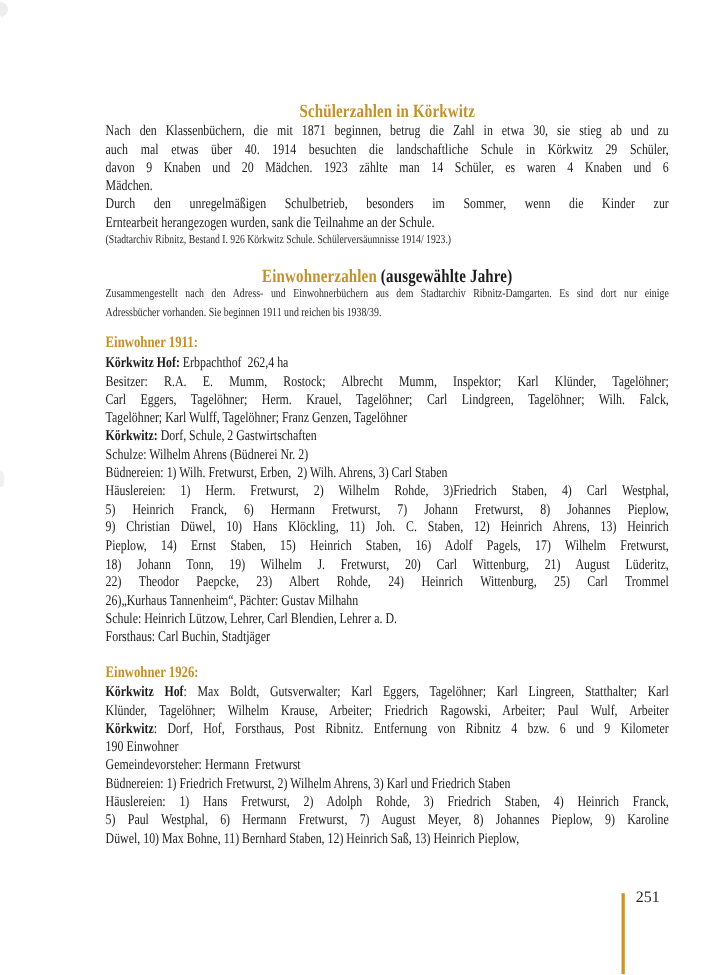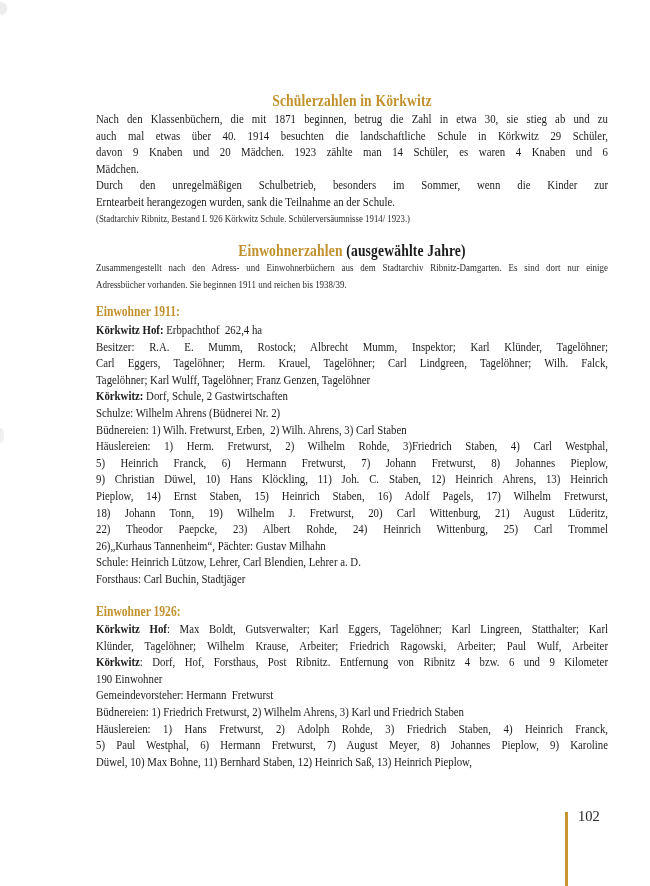--- a/index.html
+++ b/index.html
@@ -94,14 +94,14 @@
           <div class="line">Gemeindevorsteher: Hermann&nbsp; Fretwurst</div>
           <div class="line">Büdnereien: 1) Friedrich Fretwurst, 2) Wilhelm Ahrens, 3) Karl und Friedrich Staben</div>
           <div class="line just">Häuslereien: 1) Hans Fretwurst, 2) Adolph Rohde, 3) Friedrich Staben, 4) Heinrich Franck,</div>
           <div class="line just">5) Paul Westphal, 6) Hermann Fretwurst, 7) August Meyer, 8) Johannes Pieplow, 9) Karoline</div>
           <div class="line">Düwel, 10) Max Bohne, 11) Bernhard Staben, 12) Heinrich Saß, 13) Heinrich Pieplow,</div>
         </div>
     </div>
   </div>
 
   <div class="pagebar"></div>
-  <div class="pagenum">102</div>
+  <div class="pagenum">251</div>
 </div>
 
 </body></html>

